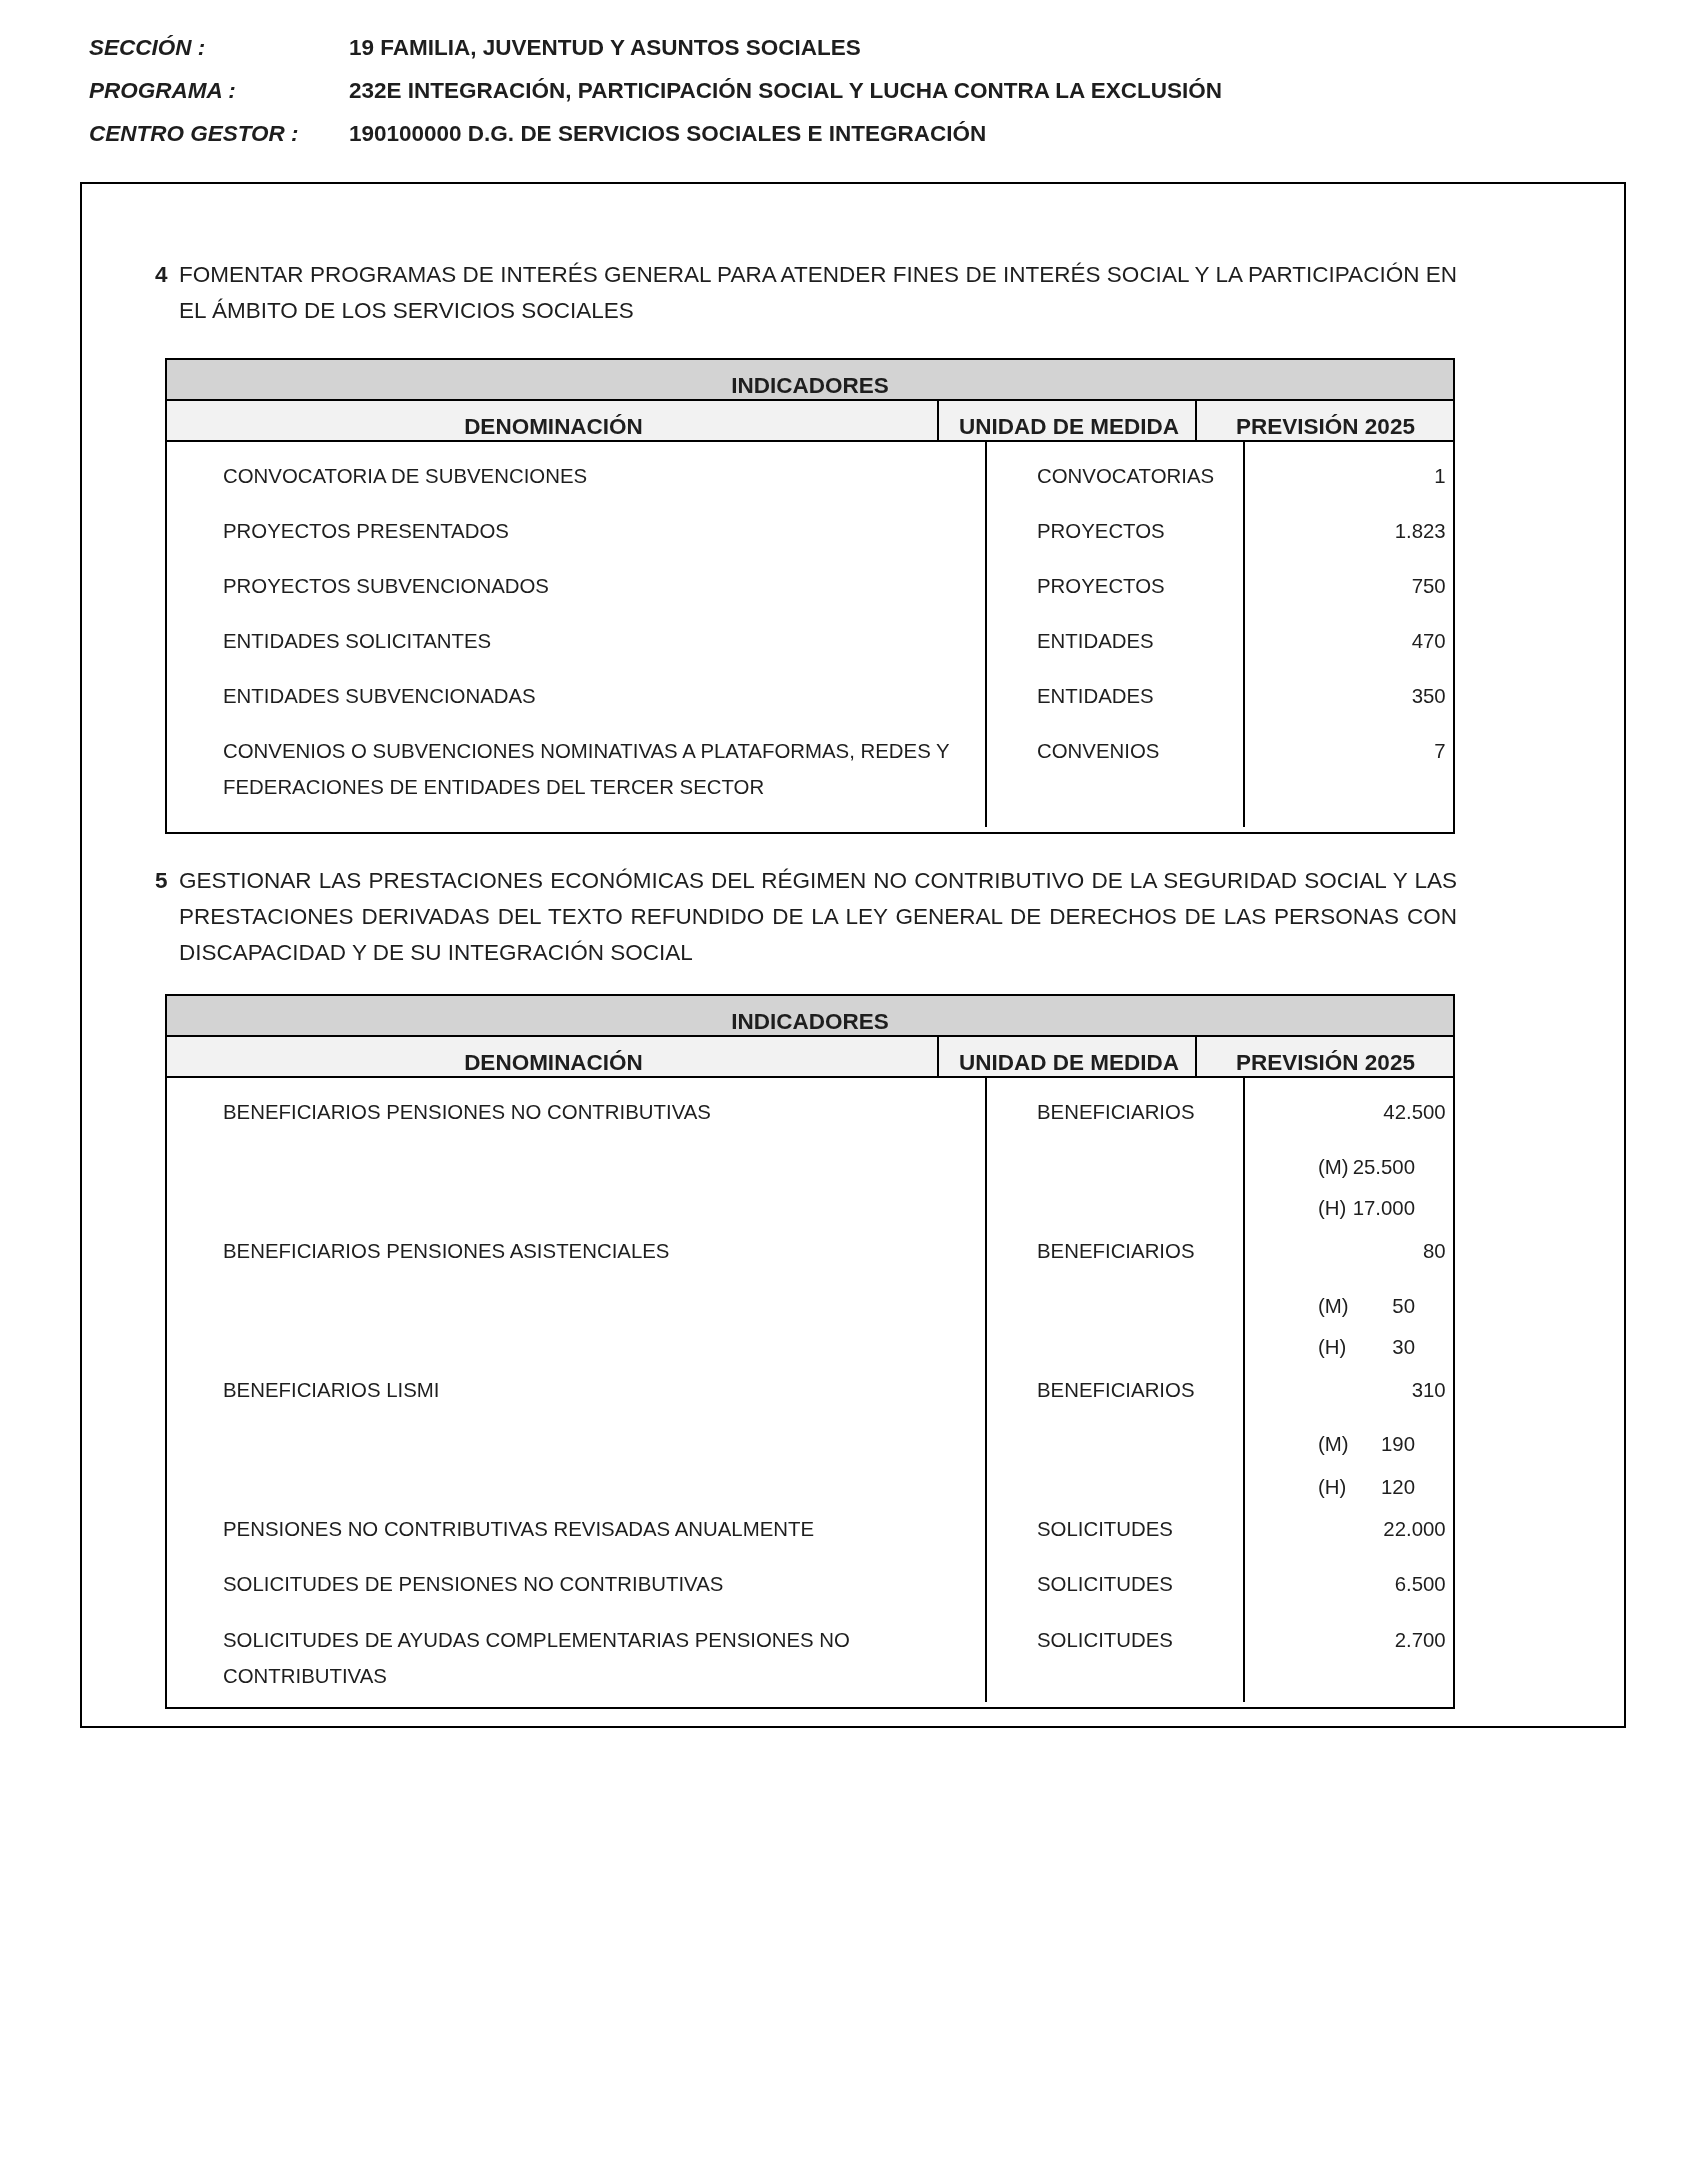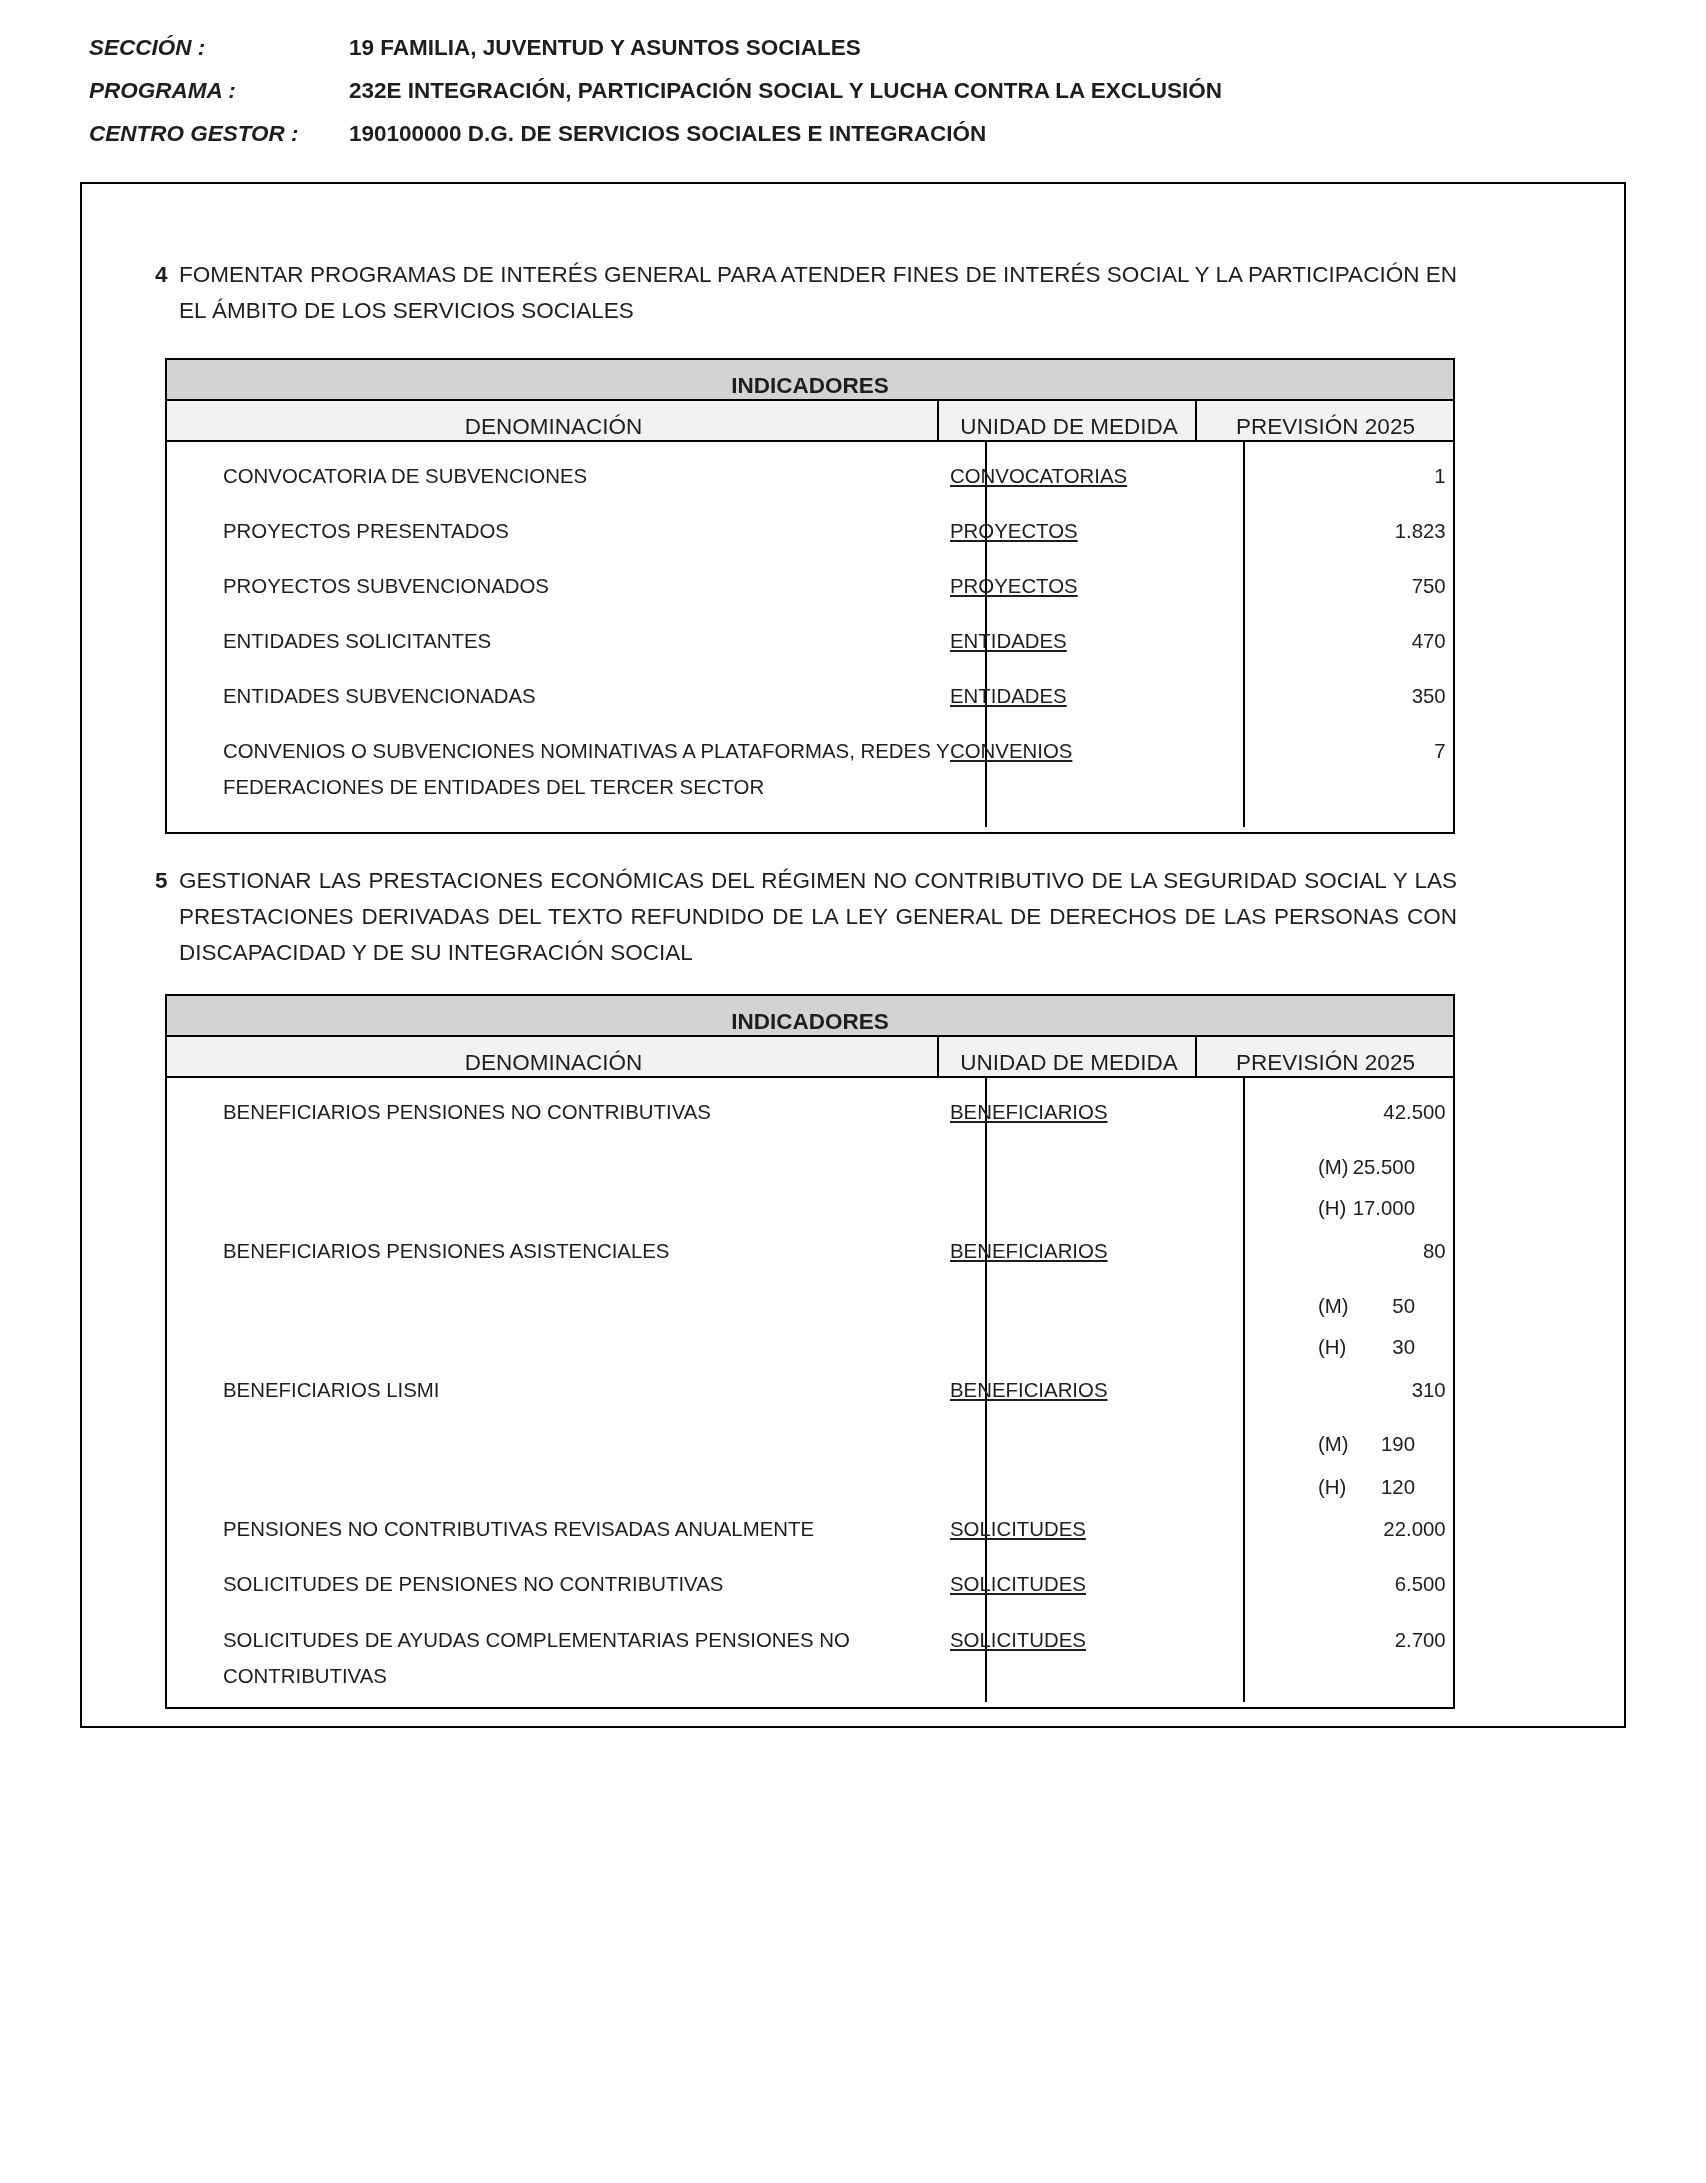--- a/index.html
+++ b/index.html
@@ -10,28 +10,28 @@
   .outer { position: absolute; left: 80px; top: 182px; width: 1542px; height: 1542px;
            border: 2.9px solid #000; box-sizing: content-box; }
   .outer-head { position: absolute; left: 0; top: 0; right: 0; height: 41px; background: #d3d3d3;
                 border-bottom: 2.9px solid #000; text-align: center; font-weight: bold; font-size: 22.5px; line-height: 51px; }
   .objective { position: absolute; left: 73px; width: 1302px; font-size: 22.5px; line-height: 36px; }
   .objective .num { position: absolute; left: 0; top: 0; font-weight: bold; }
   .objective .txt { margin-left: 24px; text-align: justify; }
   .ind-table { position: absolute; left: 83px; width: 1286px; border: 2.9px solid #000; }
   .ind-title { height: 39px; background: #d3d3d3; border-bottom: 2.9px solid #000; text-align: center;
                font-weight: bold; font-size: 22.5px; line-height: 51px; }
-  .ind-head { height: 39px; background: #f2f2f2; border-bottom: 2.9px solid #000; position: relative; font-weight: normal; font-size: 22.5px; }
+  .ind-head { height: 39px; background: #f2f2f2; border-bottom: 2.9px solid #000; position: relative; font-weight: bold; font-size: 22.5px; }
   .ind-head div { position: absolute; top: 0; height: 39px; line-height: 51px; text-align: center; }
   .ind-body { position: relative; margin-left: 48px; }
   .col-line { position: absolute; top: 0; bottom: 0; width: 2.2px; background: #000; }
   .h-line { position: absolute; top: 0; height: 39px; width: 2.2px; background: #000; }
   .row { position: absolute; left: 0; right: 0; font-size: 20.4px; line-height: 36px; }
   .row .c1 { position: absolute; left: 8px; width: 756px; }
-  .row .c2 { position: absolute; left: 735px; text-decoration: underline; }
+  .row .c2 { position: absolute; left: 822px; }
   .row .c3 { position: absolute; right: 7.3px; text-align: right; }
   .sub { position: absolute; left: 0; right: 0; font-size: 20.4px; line-height: 29px; }
   .sub .tag { position: absolute; left: 1103px; }
   .sub .val { position: absolute; right: 38px; text-align: right; }
 </style>
 </head>
 <body>
 
 <div class="meta-row" style="top:33px">
   <span class="lbl">SECCIÓN :</span><span>19 FAMILIA, JUVENTUD Y ASUNTOS SOCIALES</span>

